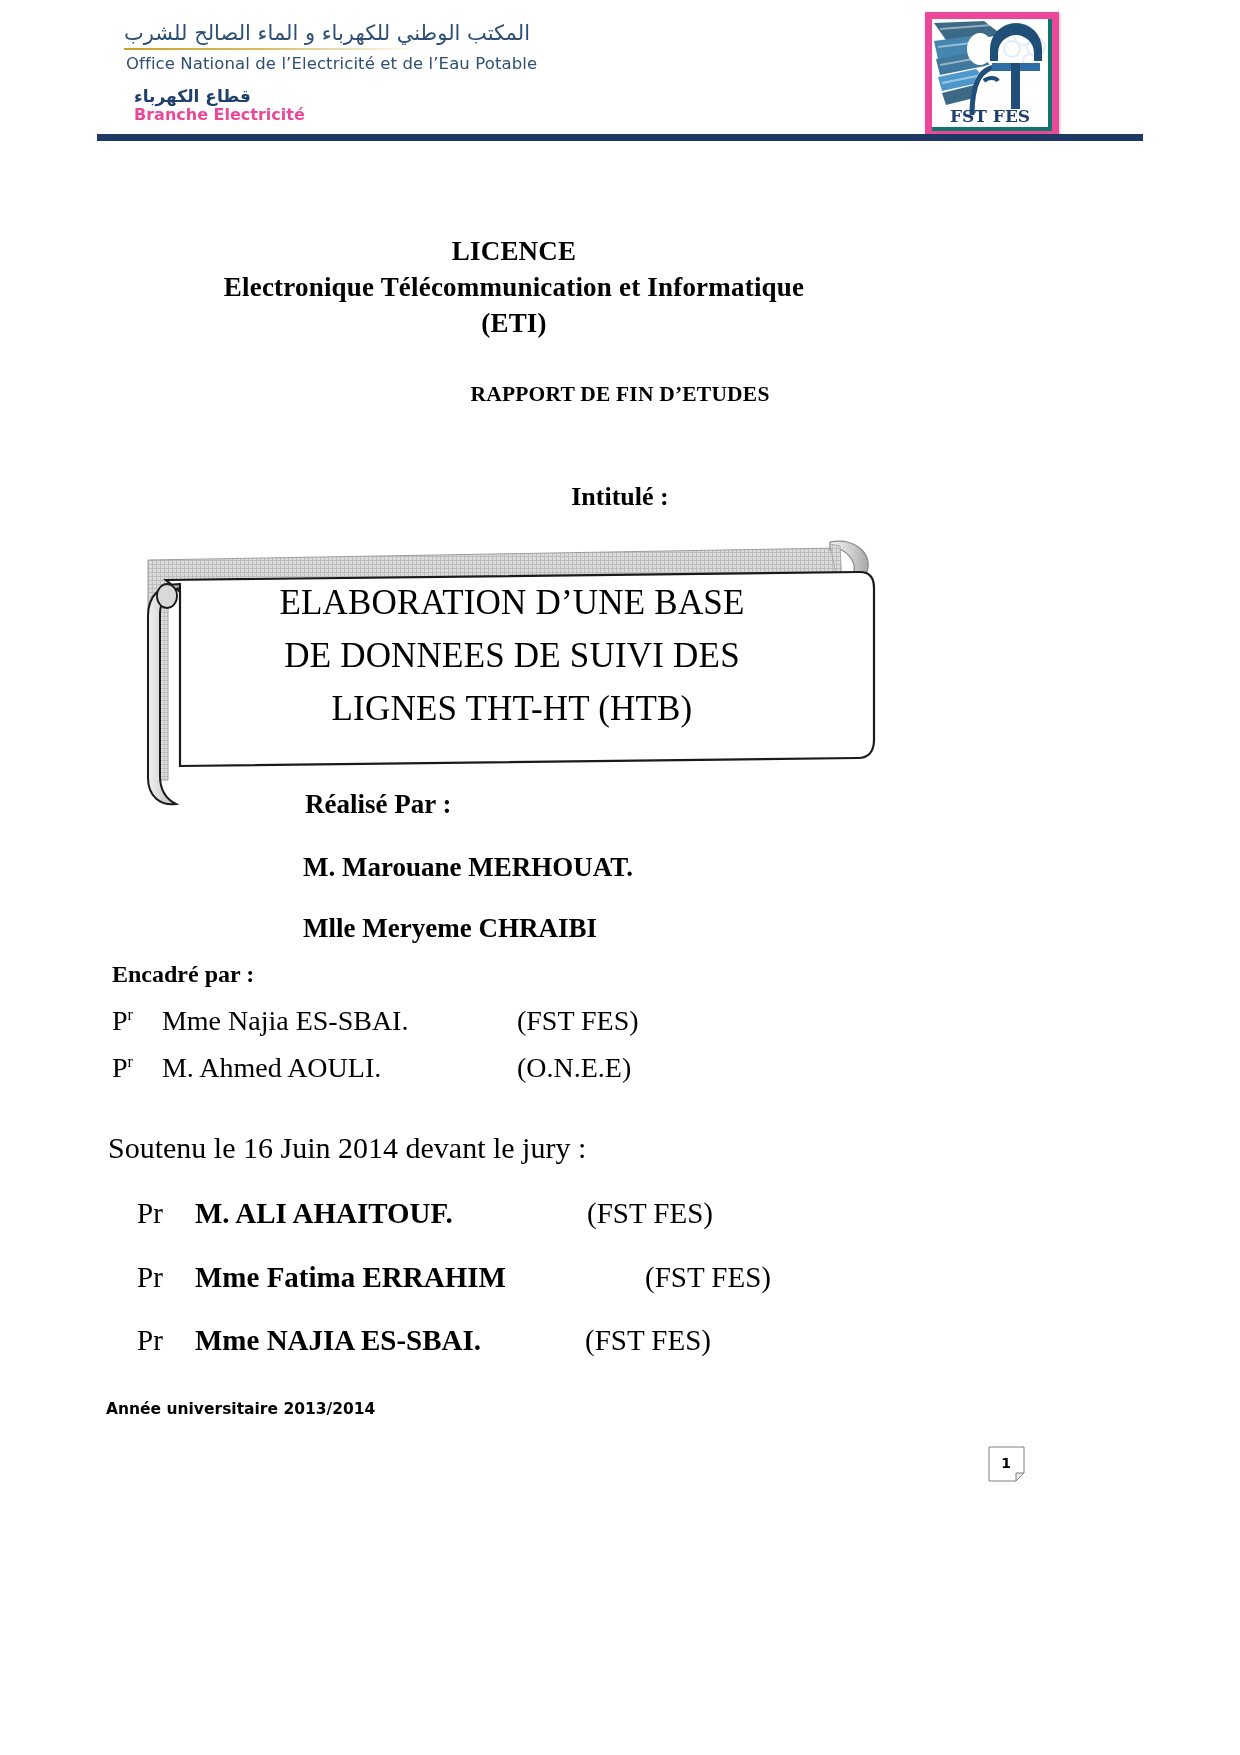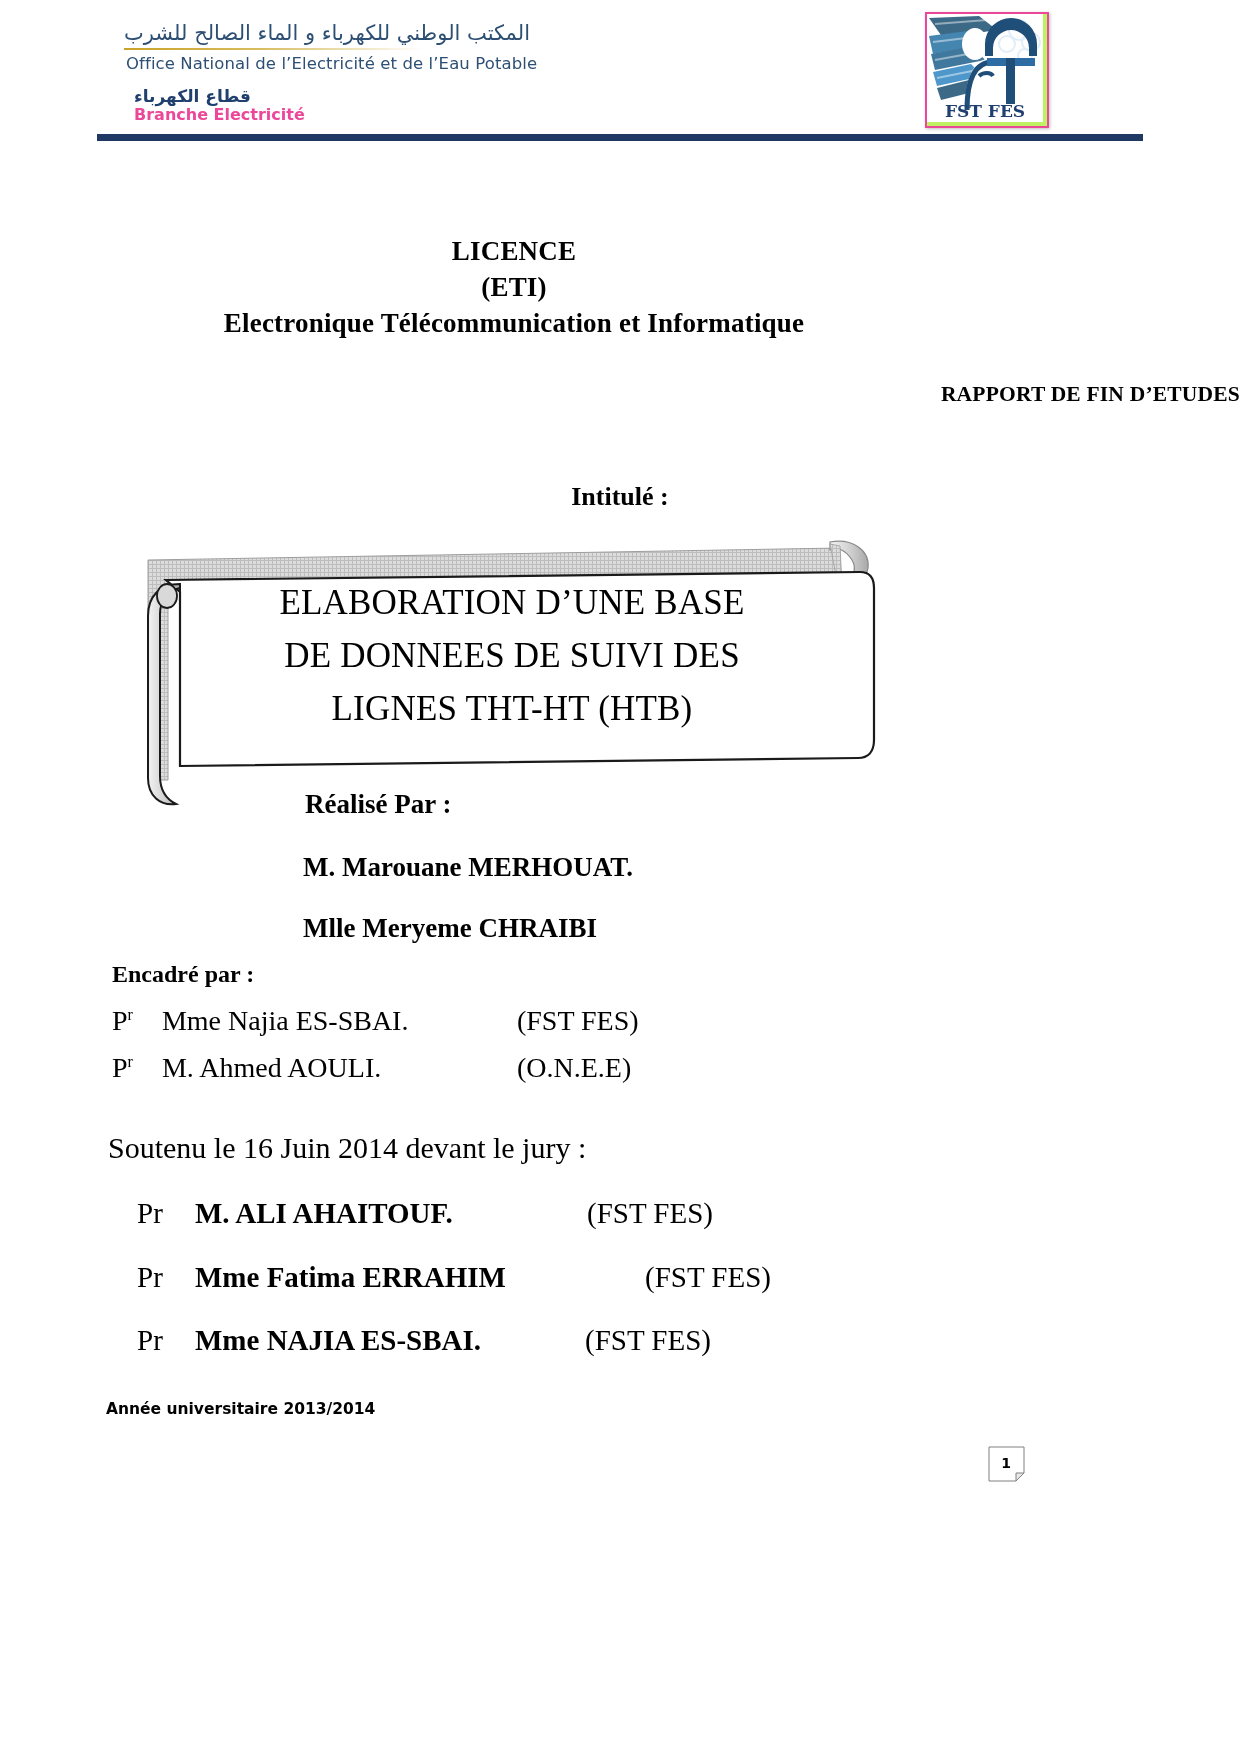--- a/index.html
+++ b/index.html
@@ -75,22 +75,22 @@
     line-height: 1.15;
     white-space: nowrap;
   }
 
   .fst-logo {
     position: absolute;
     left: 925px;
     top: 12px;
     width: 120px;
     height: 112px;
-    background: #bef264;
-    border: 2px solid #ec4899;
+    background: #0f766e;
+    border: 7px solid #ec4899;
     box-shadow: 1px 1px 3px rgba(0,0,0,0.25);
     overflow: hidden;
   }
   .fst-logo svg { display: block; }
 
   .header-rule {
     position: absolute;
     left: 97px;
     top: 134px;
     width: 1046px;
@@ -111,21 +111,21 @@
     font-size: 27px;
     line-height: 1.33;
     letter-spacing: 0.2px;
   }
 
   .rapport {
     position: absolute;
     left: 0;
     top: 382px;
     width: 1240px;
-    text-align: right;
+    text-align: center;
     font-weight: bold;
     font-size: 21.5px;
     letter-spacing: 0.2px;
   }
 
   .intitule {
     position: absolute;
     left: 0;
     top: 482px;
     width: 1240px;
@@ -301,22 +301,22 @@
       <rect x="79" y="44" width="9" height="46" fill="#1f4e79"></rect>
       <text x="58" y="103" font-family="DejaVu Serif, serif" font-size="17" font-weight="bold" fill="#1f3f6e" text-anchor="middle">FST FES</text>
     </svg>
   </div>
 
   <div class="header-rule"></div>
 </div>
 
 <div class="deg-block">
   <div class="deg-line">LICENCE</div>
+  <div class="deg-line">Electronique Télécommunication et Informatique</div>
   <div class="deg-line">(ETI)</div>
-  <div class="deg-line">Electronique Télécommunication et Informatique</div>
 </div>
 
 <div class="rapport">RAPPORT DE FIN D’ETUDES</div>
 
 <div class="intitule">Intitulé :</div>
 
 <div class="banner-wrap">
   <svg width="740" height="290" viewBox="0 0 740 290">
     <defs>
       <pattern id="hatch" width="4" height="4" patternUnits="userSpaceOnUse">

